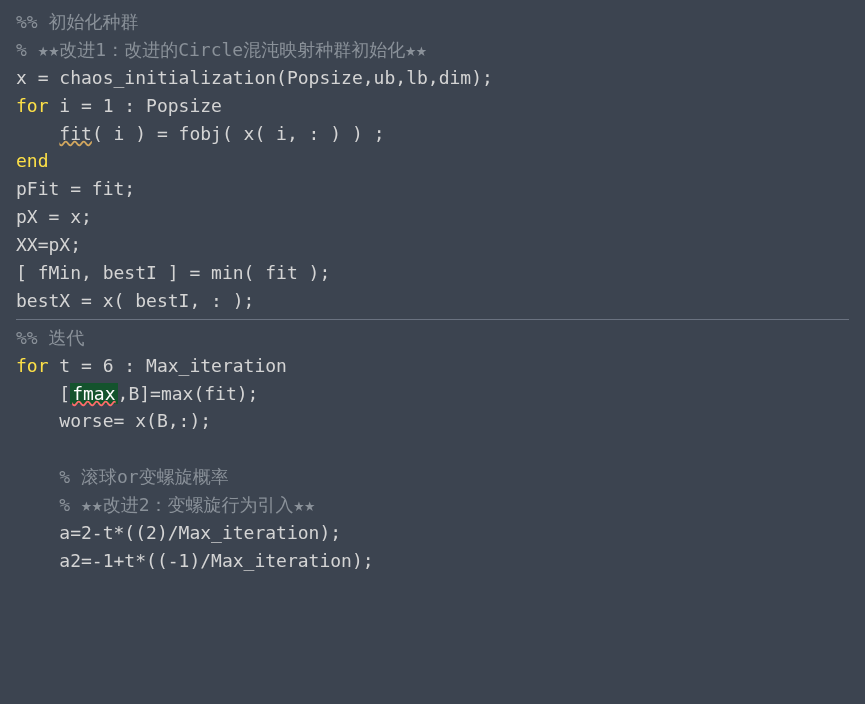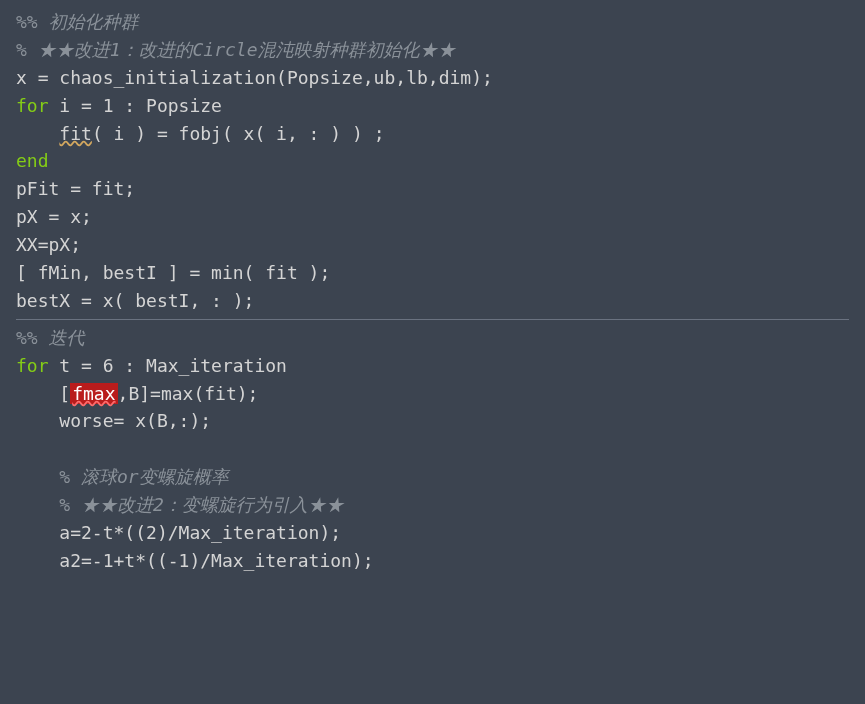--- a/index.html
+++ b/index.html
@@ -22,34 +22,33 @@
     }
     .line {
       white-space: pre;
     }
     .section-divider {
       border-top: 1px solid #6a7280;
       margin: 4px 0;
     }
     .comment {
       color: #8a9199;
-      font-style: italic;
     }
     .keyword {
-      color: #84cc16;
+      color: #fde047;
     }
     .normal {
       color: #d4d4d4;
     }
     .warning-underline {
       text-decoration: underline wavy #d4a85f;
       text-decoration-skip-ink: none;
     }
     .error-highlight {
-      background-color: #b91c1c;
+      background-color: #14532d;
       color: #ffffff;
       text-decoration: underline wavy #ff6b6b;
       text-decoration-skip-ink: none;
       padding: 0 2px;
     }
   </style>
 </head>
 <body>
 
 <div class="editor">

